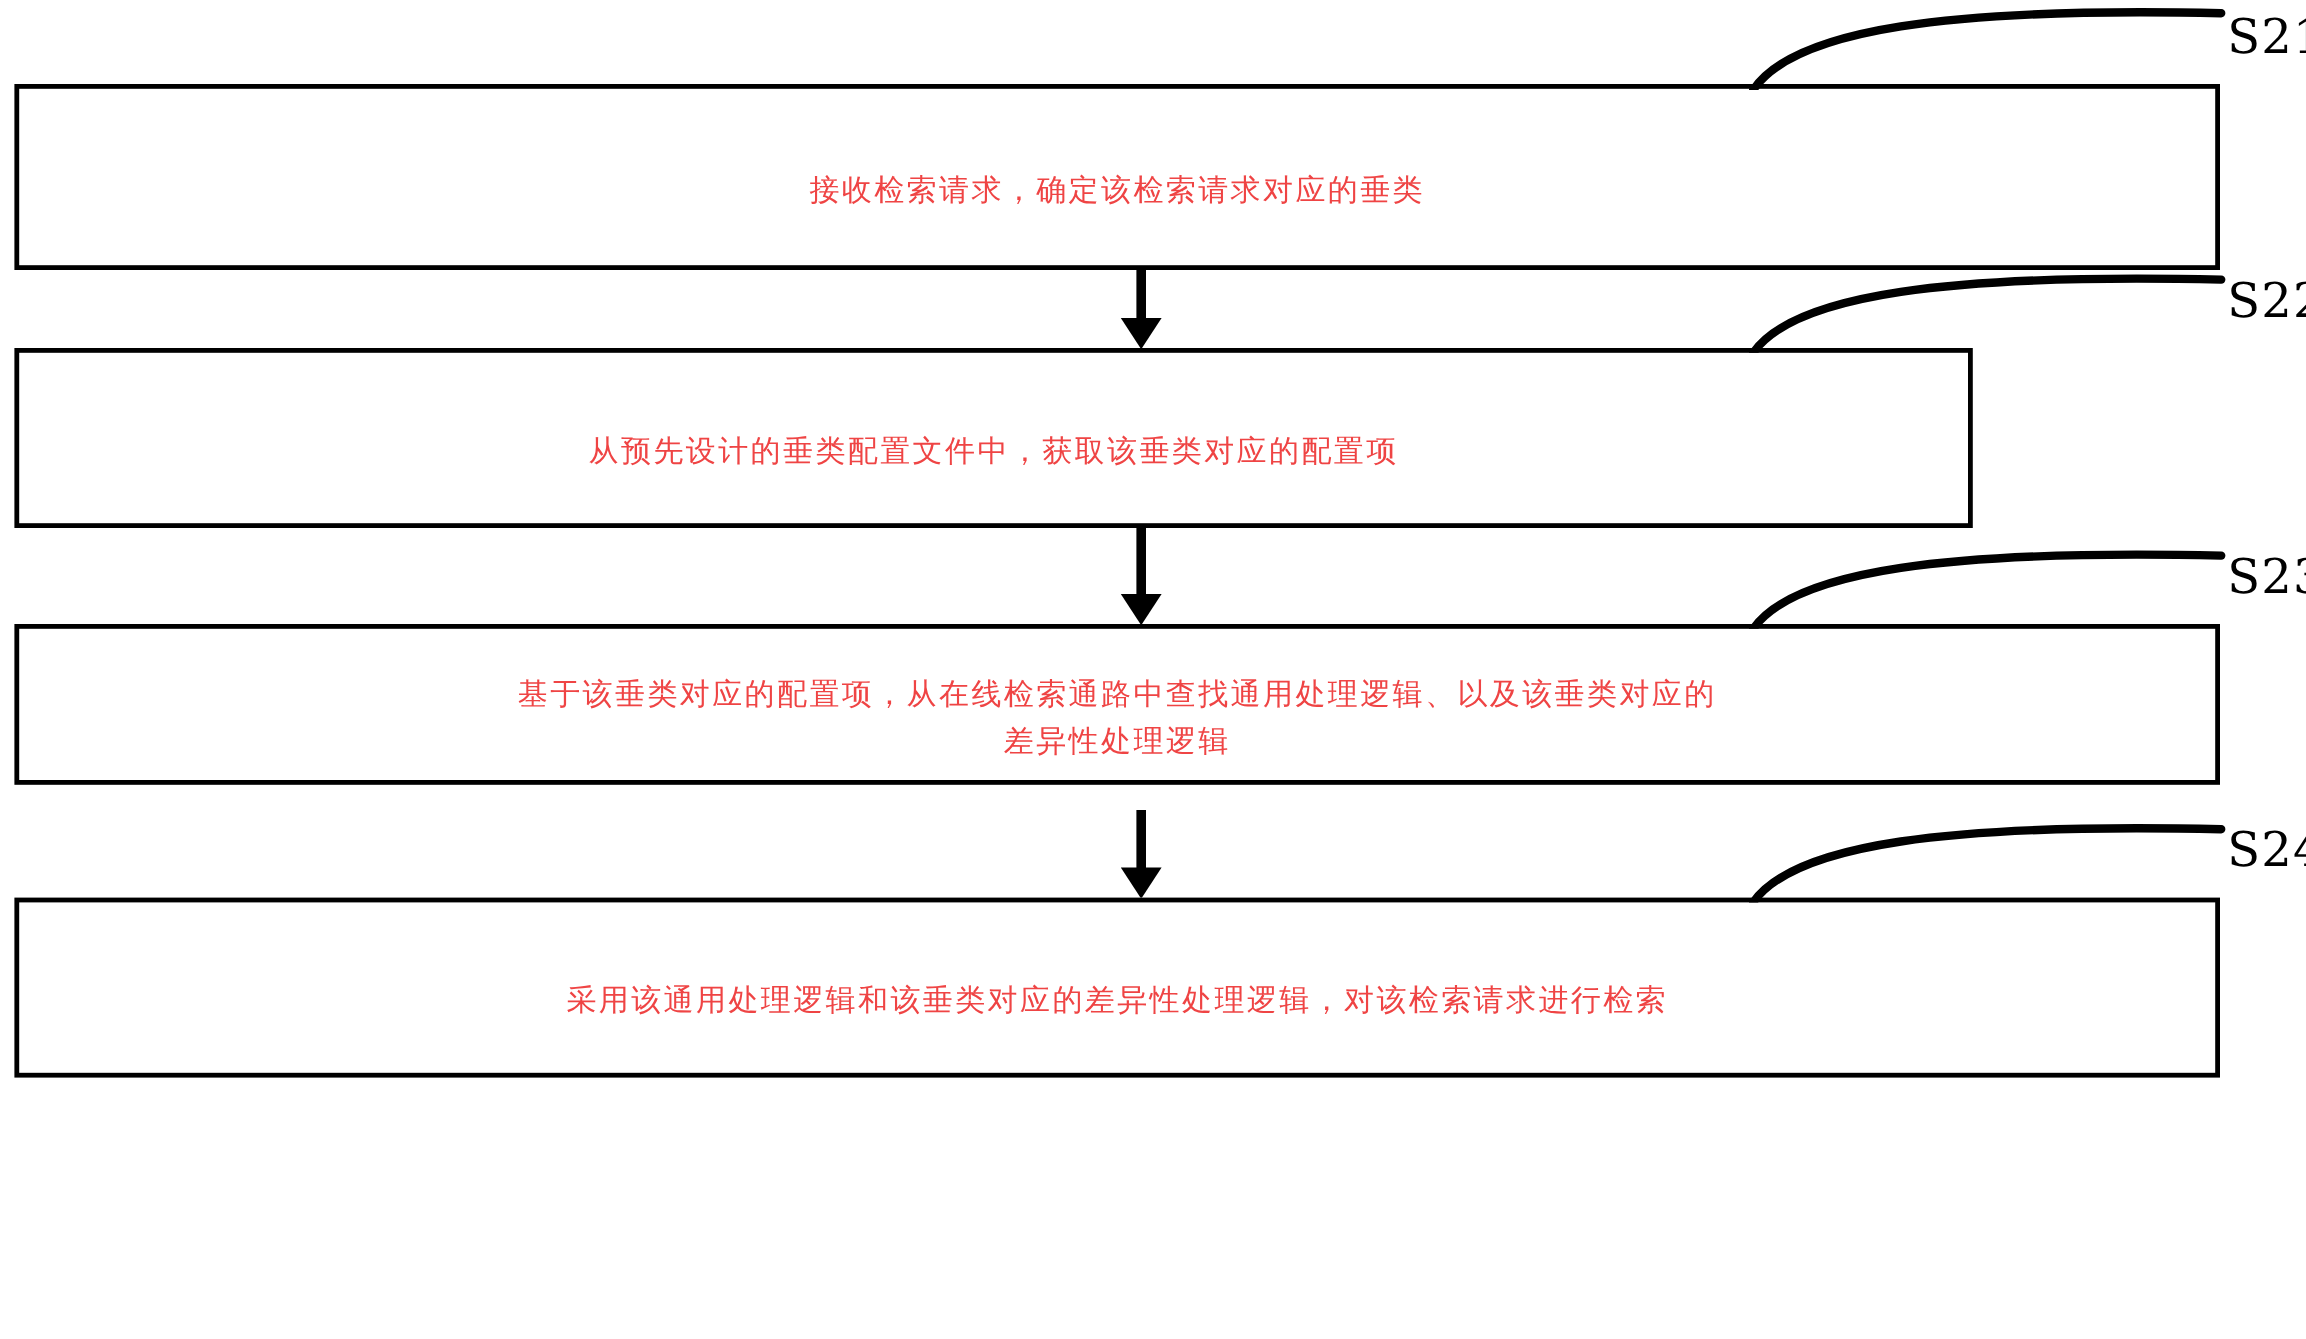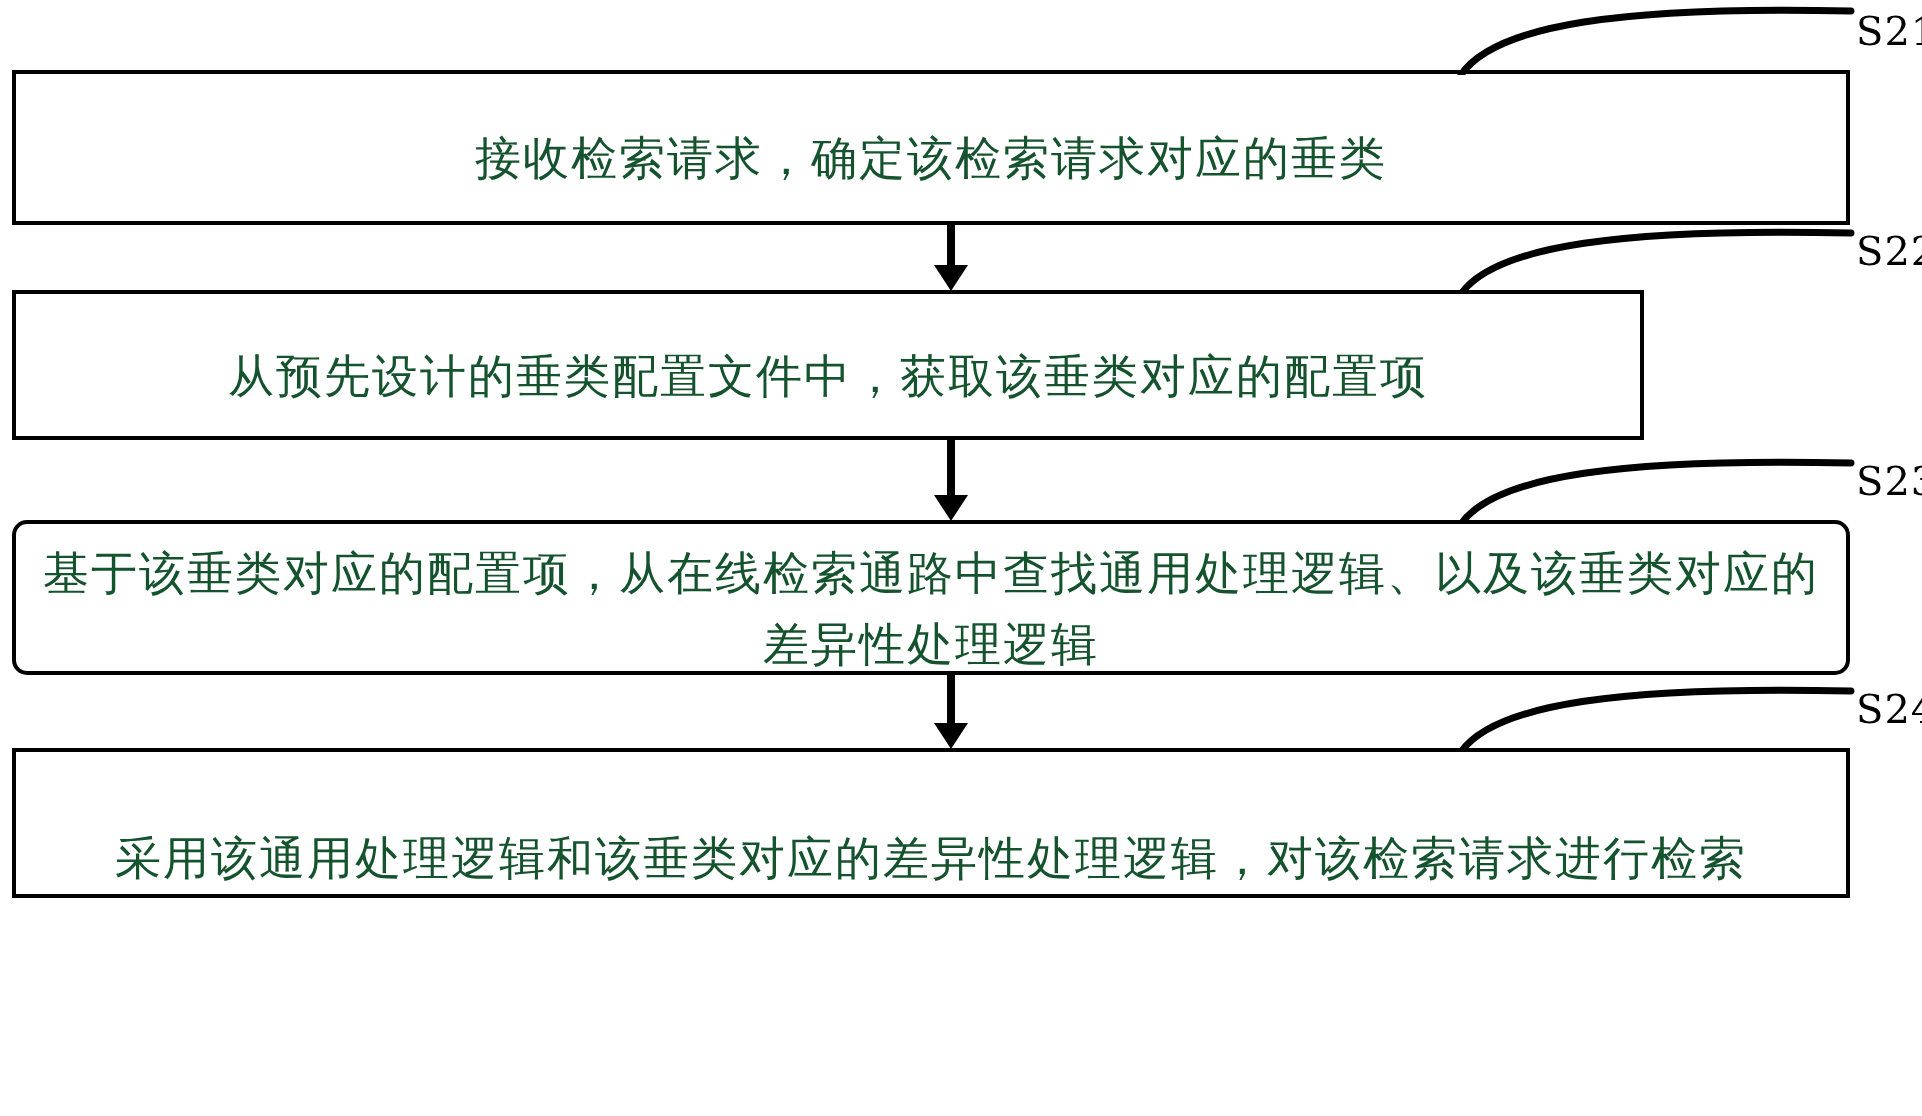--- a/index.html
+++ b/index.html
@@ -29,33 +29,33 @@
     box-sizing: border-box;
     border: 4px solid #000000;
     background: #ffffff;
     display: flex;
     align-items: center;
     justify-content: center;
     text-align: center;
   }
   .box-text {
     font-family: "DejaVu Serif", "Liberation Serif", serif;
-    font-size: 46px;
+    font-size: 25px;
     line-height: 1.55;
-    color: #14532d;
+    color: #ef4444;
     letter-spacing: 2px;
     white-space: pre-line;
     padding: 0 24px;
     margin-top: 23px;
   }
 
   #box-s210 { left: 12px;  top: 70px;  width: 1838px; height: 155px; }
   #box-s220 { left: 12px;  top: 290px; width: 1632px; height: 150px; }
-  #box-s230 { left: 12px;  top: 520px; width: 1838px; height: 155px; border-radius: 15px; }
-  #box-s240 { left: 12px;  top: 748px; width: 1838px; height: 150px; align-items: flex-end; }
+  #box-s230 { left: 12px;  top: 520px; width: 1838px; height: 134px; }
+  #box-s240 { left: 12px;  top: 748px; width: 1838px; height: 150px; }
 
   
   .connector {
     position: absolute;
     left: 916px;
     width: 70px;
   }
   #conn-1 { top: 225px; height: 66px; }
   #conn-2 { top: 440px; height: 81px; }
   #conn-3 { top: 675px; height: 74px; }

